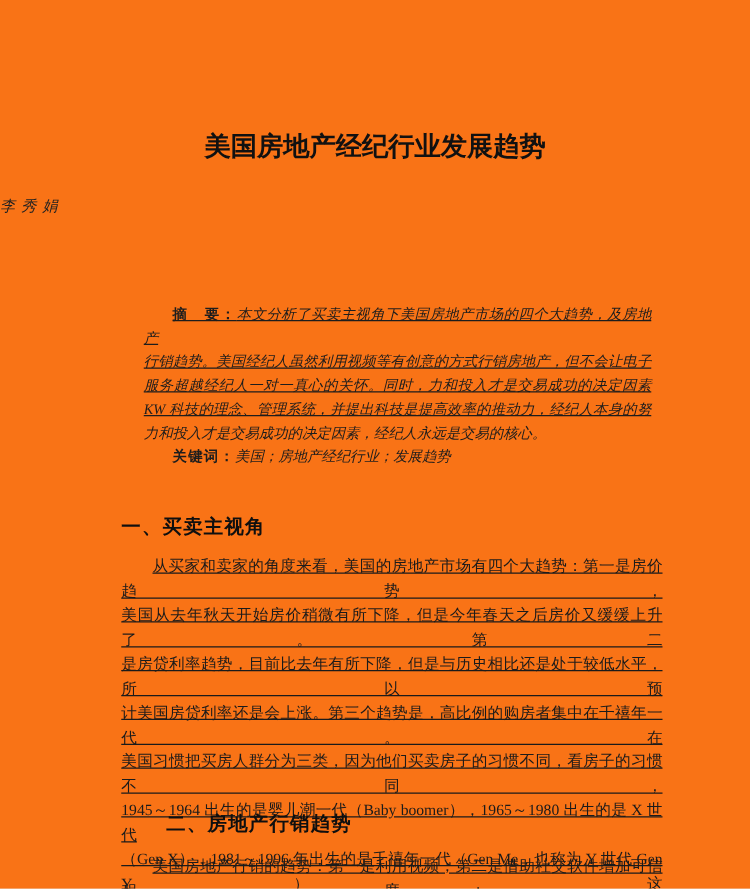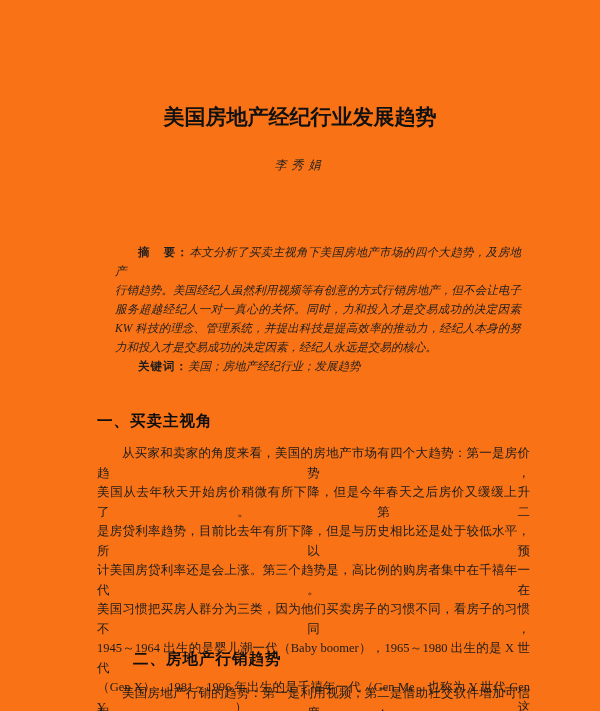--- a/index.html
+++ b/index.html
@@ -13,37 +13,36 @@
     font-family:"Liberation Serif","DejaVu Serif",serif;
   }
   .title{
     position:absolute;top:103px;left:0;right:0;
     margin:0;text-align:center;
     font-family:"Liberation Sans","DejaVu Sans",sans-serif;
     font-weight:bold;font-size:21px;color:#111;
   }
   .author{
     position:absolute;top:157px;left:0;right:0;
-    text-align:center;
     font-size:12px;font-style:italic;letter-spacing:5px;
     color:#222;
   }
   .abstract{
     position:absolute;top:243px;left:115px;width:406px;
     font-size:11.5px;line-height:19px;
     font-style:italic;color:#1d1d1d;
   }
   .body-block{
     position:absolute;left:97px;width:433px;
     font-size:12.5px;line-height:19.5px;color:#1b1b1b;
   }
   .body-1{top:444px;}
   .body-2{top:684px;}
   .line{white-space:normal;}
-  .jfull{text-align:justify;text-align-last:justify;}
+  .jfull{text-align:justify;text-align-last:justify;text-decoration:underline;}
   .indent{text-indent:2em;}
   .lbl{
     font-weight:bold;font-style:normal;
     font-family:"Liberation Sans","DejaVu Sans",sans-serif;
     letter-spacing:1px;
   }
   .sec-heading{
     position:absolute;left:97px;margin:0;
     font-family:"Liberation Sans","DejaVu Sans",sans-serif;
     font-weight:bold;font-size:15.5px;color:#0f0f0f;

